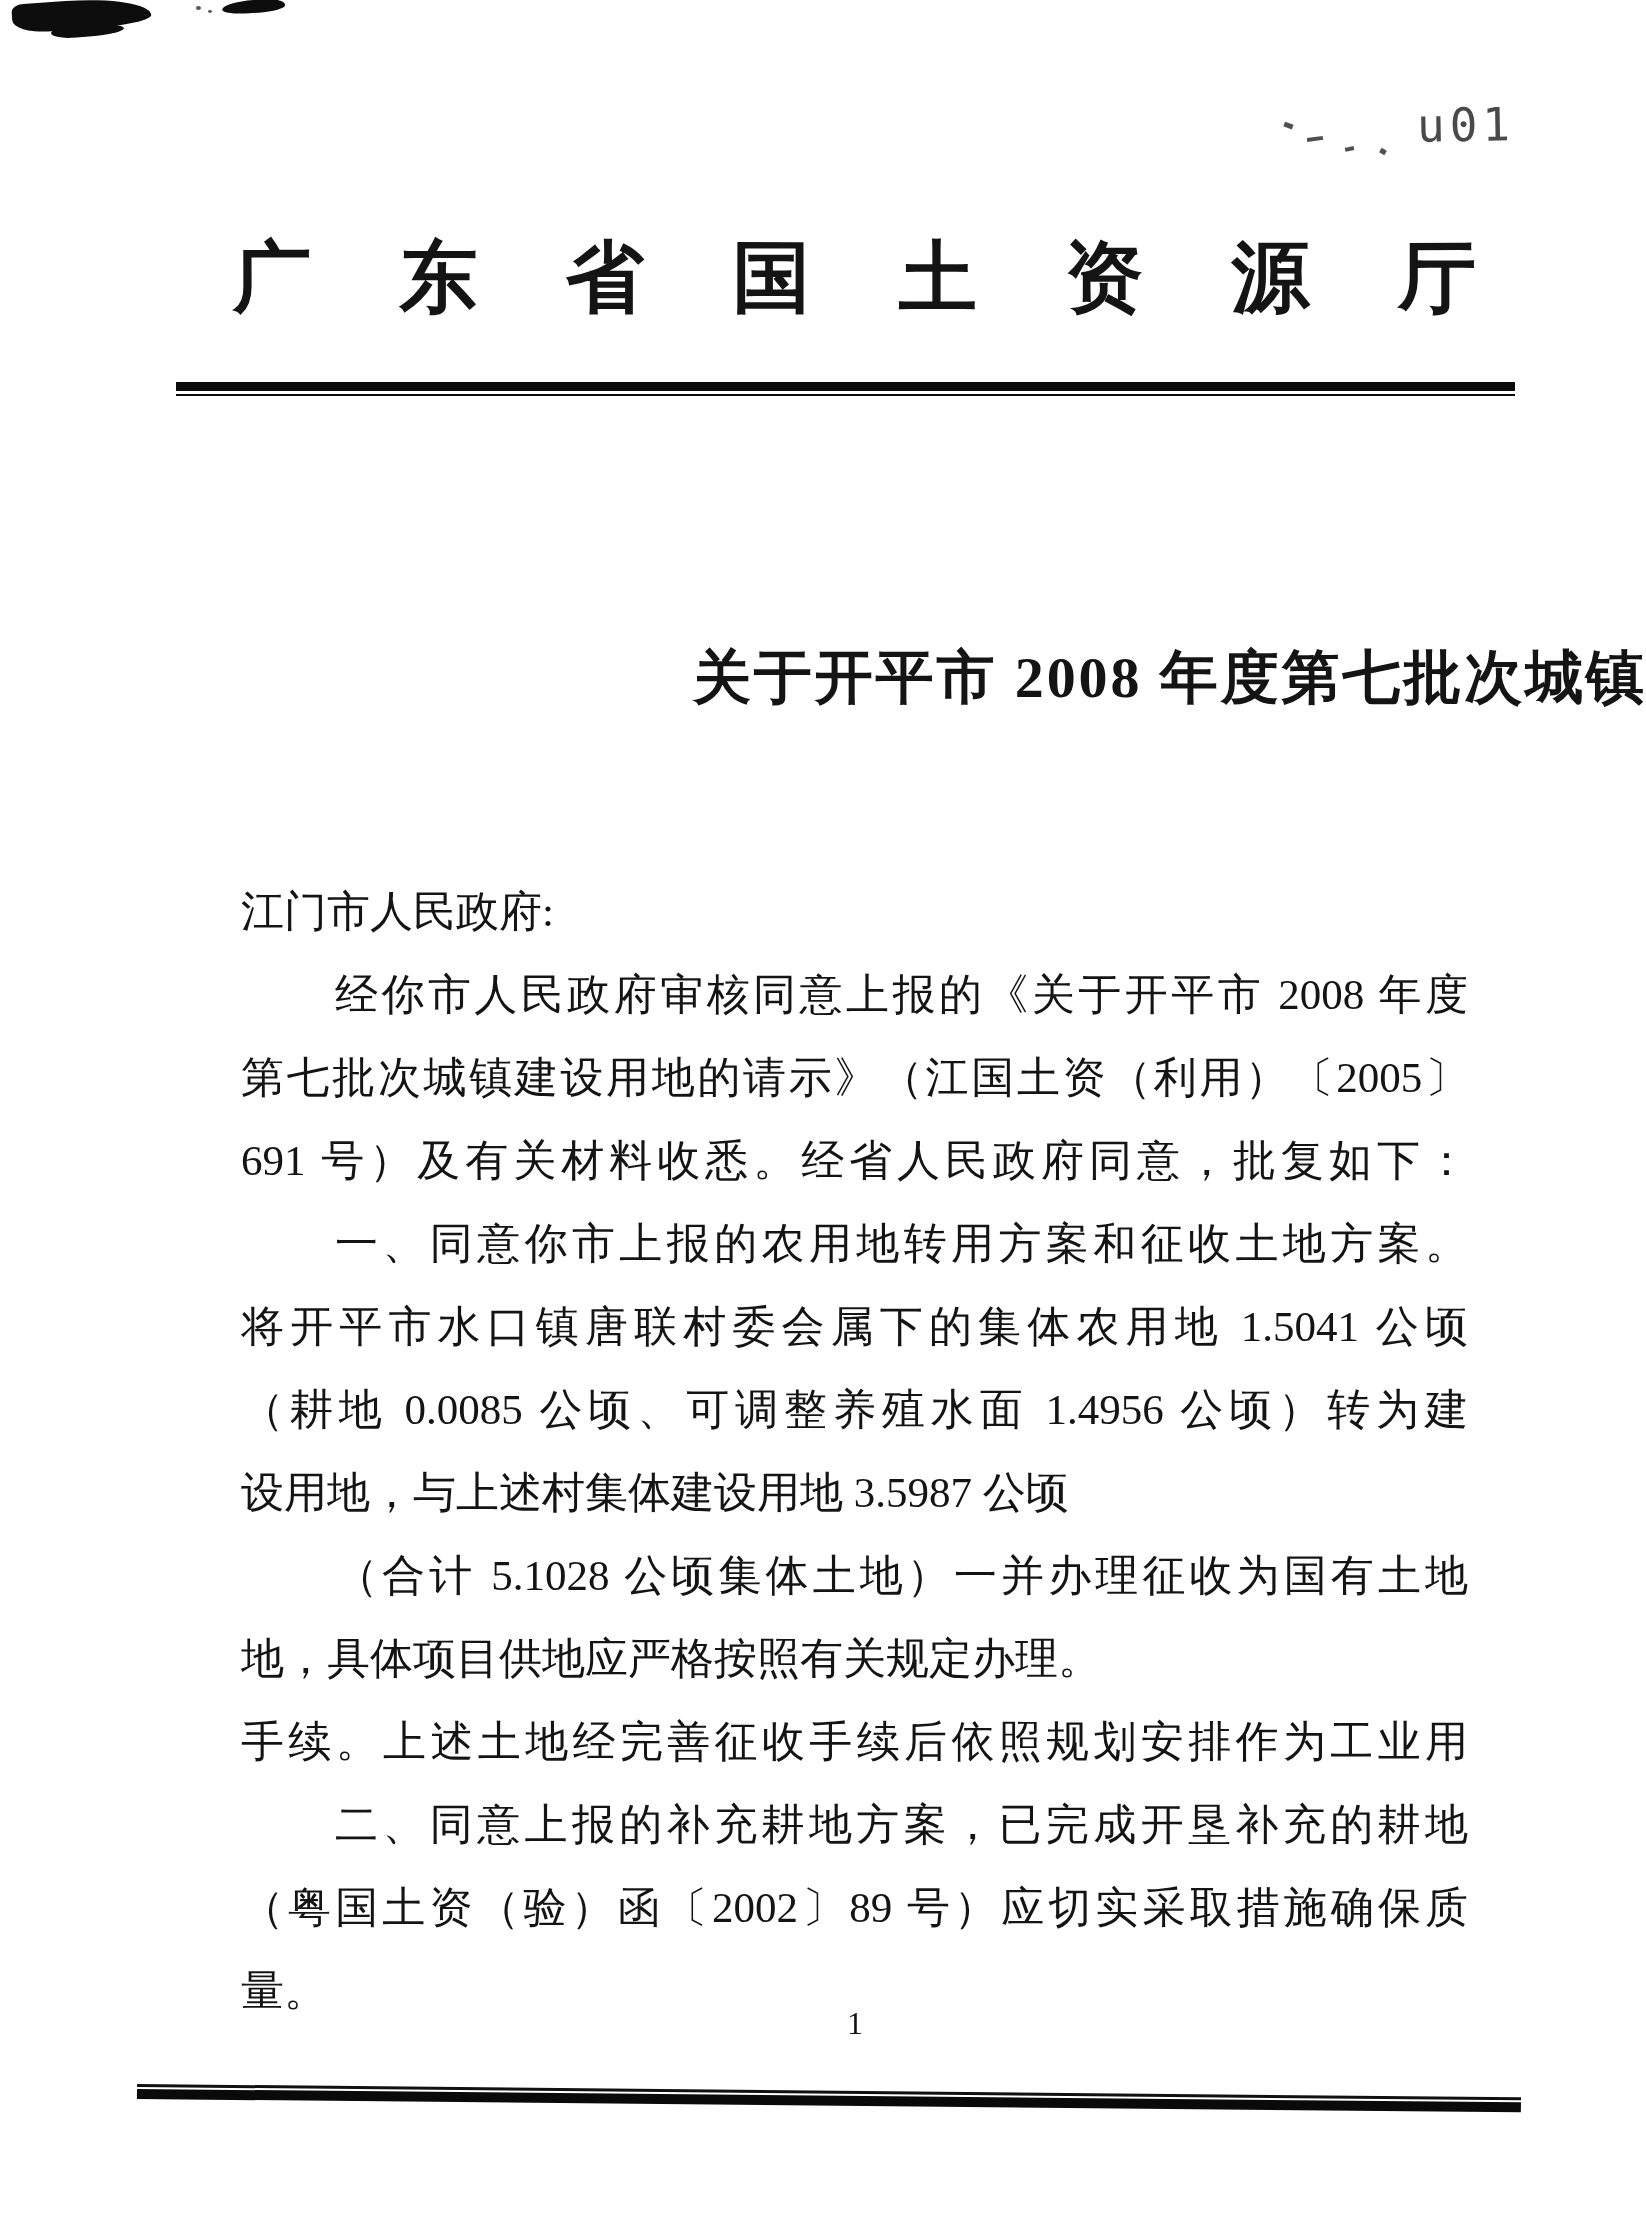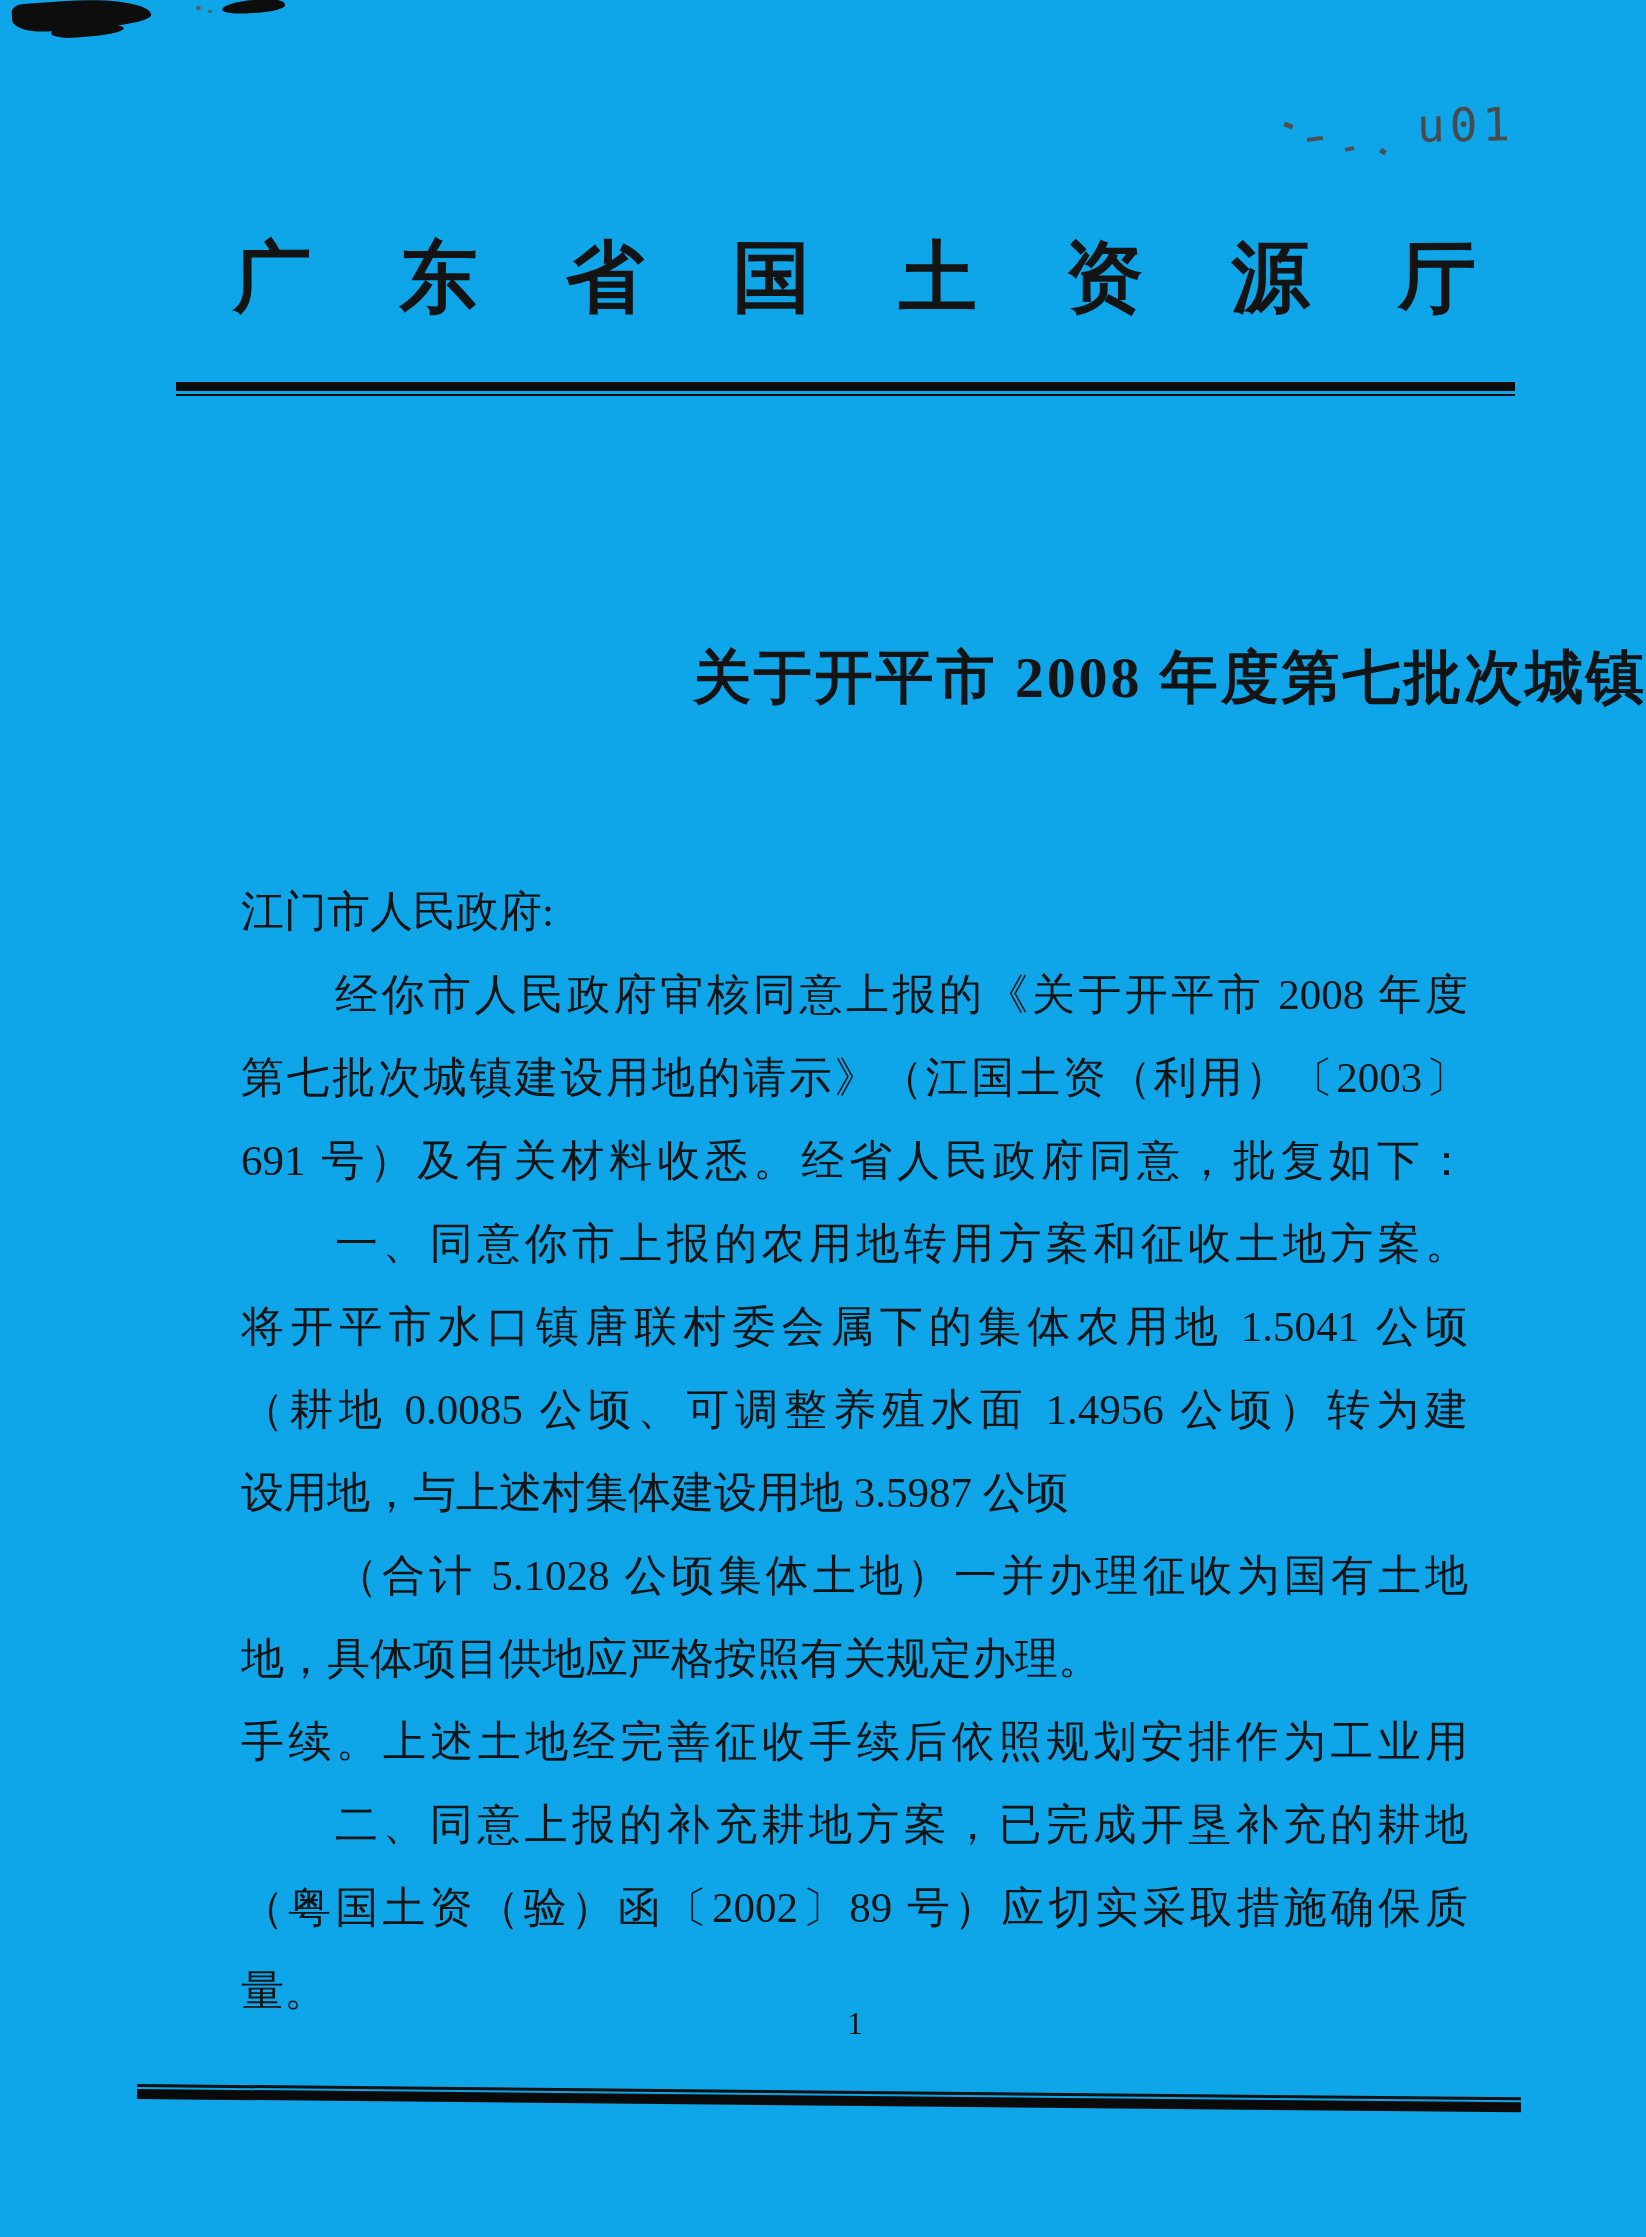--- a/index.html
+++ b/index.html
@@ -1,19 +1,19 @@
 <!DOCTYPE html>
 <html><head>
 <meta charset="utf-8">
 <style>
   html,body{margin:0;padding:0;background:#e8e8e8;}
   .page{
     position:relative;
     width:1647px;height:2238px;
-    background:#0ea5e9;
+    background:#ffffff;
     margin:0 auto;
     overflow:hidden;
     font-family:"Liberation Serif","DejaVu Serif",serif;
     color:#141414;
   }
 
   
   .smudge-a{position:absolute;left:11.8px;top:0px;width:139px;height:29px;background:#0d0d0d;
     border-radius:12% 85% 60% 35% / 35% 95% 45% 65%;transform:rotate(-4deg);}
   .smudge-a2{position:absolute;left:51px;top:23.5px;width:73px;height:12.7px;background:#0d0d0d;
@@ -121,21 +121,21 @@
   </div>
 
 
   <div class="title">
     <div>关于开平市 2008 年度第七批次城镇</div>
   </div>
 
   <div class="body-text">
     <div class="line">江门市人民政府:</div>
     <div class="line indent justify">经你市人民政府审核同意上报的《关于开平市 2008 年度</div>
-    <div class="line justify">第七批次城镇建设用地的请示》（江国土资（利用）〔2003〕</div>
+    <div class="line justify">第七批次城镇建设用地的请示》（江国土资（利用）〔2005〕</div>
     <div class="line justify">691 号）及有关材料收悉。经省人民政府同意，批复如下：</div>
     <div class="line indent justify">一、同意你市上报的农用地转用方案和征收土地方案。</div>
     <div class="line justify">将开平市水口镇唐联村委会属下的集体农用地 1.5041 公顷</div>
     <div class="line justify">（耕地 0.0085 公顷、可调整养殖水面 1.4956 公顷）转为建</div>
     <div class="line">设用地，与上述村集体建设用地 3.5987 公顷</div>
     <div class="line indent justify">（合计 5.1028 公顷集体土地）一并办理征收为国有土地</div>
     <div class="line">地，具体项目供地应严格按照有关规定办理。</div>
     <div class="line justify">手续。上述土地经完善征收手续后依照规划安排作为工业用</div>
     <div class="line indent justify">二、同意上报的补充耕地方案，已完成开垦补充的耕地</div>
     <div class="line justify">（粤国土资（验）函〔2002〕89 号）应切实采取措施确保质</div>

